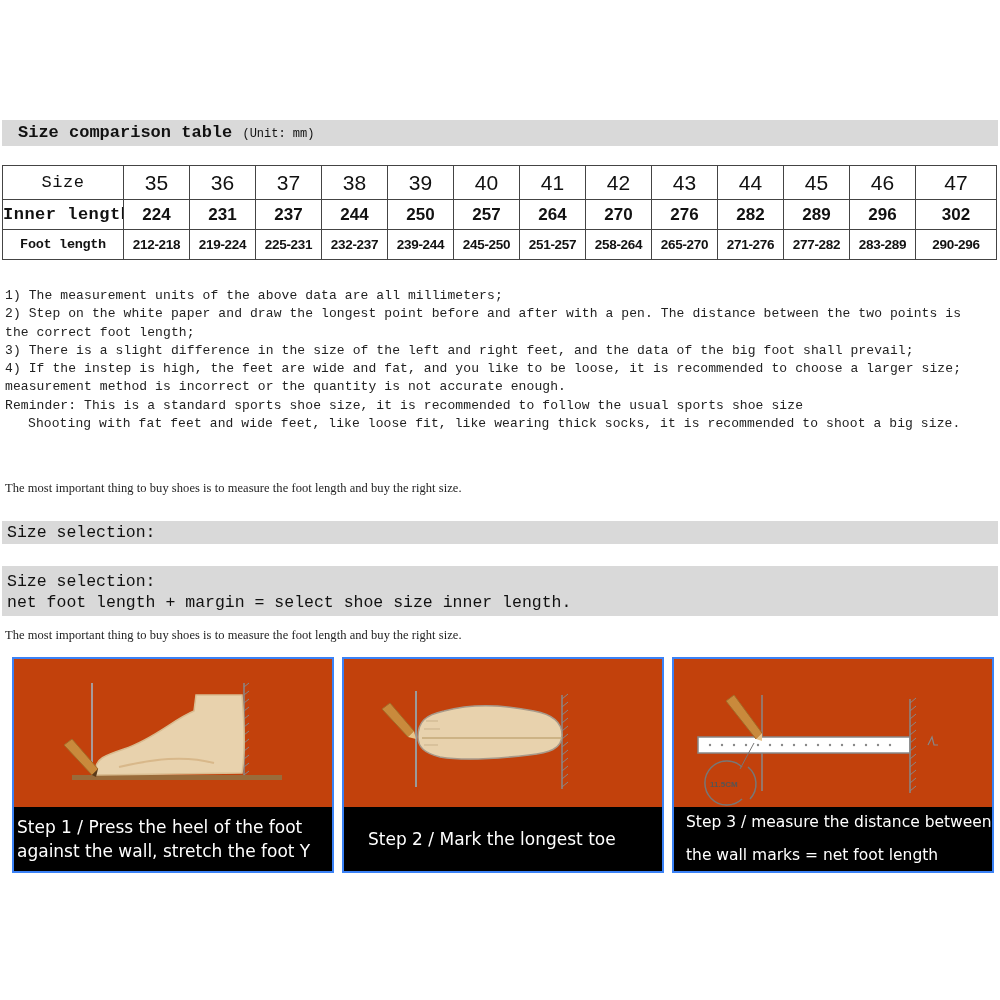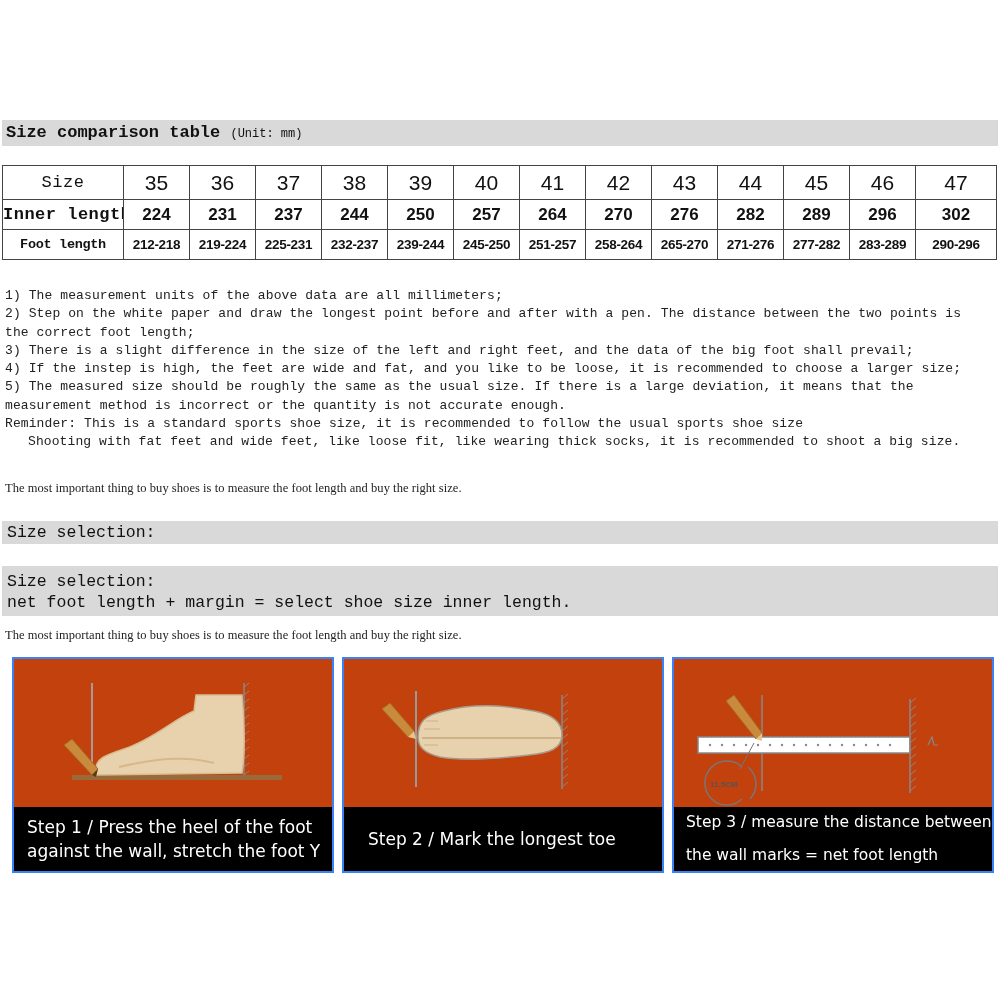--- a/index.html
+++ b/index.html
@@ -5,21 +5,21 @@
     * { box-sizing: border-box; margin: 0; padding: 0; }
     html, body { width: 1000px; height: 1000px; background: #ffffff; overflow: hidden; }
     body { position: relative; font-family: "DejaVu Serif", serif; color: #1a1a1a; }
 
     .band {
       position: absolute; left: 2px; right: 2px;
       background: #d9d9d9;
       font-family: "Liberation Mono", monospace;
       color: #111;
     }
-    #title-band { top: 120px; height: 26px; font-size: 17px; line-height: 26px; padding-left: 4px; font-weight: bold; }
+    #title-band { top: 120px; height: 26px; font-size: 17px; line-height: 26px; padding-left: 16px; font-weight: bold; }
     #title-band .unit { font-weight: normal; font-size: 12px; }
 
     table.size-table {
       position: absolute; left: 2px; top: 165px; width: 994px;
       border-collapse: collapse; table-layout: fixed;
     }
     .size-table td {
       border: 1.5px solid #444;
       text-align: center; vertical-align: middle;
       font-family: "Liberation Sans", sans-serif;
@@ -58,21 +58,21 @@
       border: 2px solid #3b82f6; background: #c2410c; overflow: hidden;
     }
     #step-1 { left: 12px; width: 322px; }
     #step-2 { left: 342px; width: 322px; }
     #step-3 { left: 672px; width: 322px; }
     .step-card svg { position: absolute; left: 0; top: 0; }
     .step-caption {
       position: absolute; left: 0; right: 0; bottom: 0; height: 64px;
       background: #000; color: #fff;
       font-family: "DejaVu Sans", sans-serif; font-size: 17px; line-height: 24px;
-      display: flex; flex-direction: column; justify-content: center; padding-left: 13px;
+      display: flex; flex-direction: column; justify-content: center; padding-left: 3px;
     }
     #step-2 .step-caption { padding-left: 24px; }
     #step-3 .step-caption { font-size: 15.5px; line-height: 21px; padding-left: 12px; gap: 12px; }
   </style>
 </head>
 <body>
 
 <div class="band" id="title-band">
   <span>Size comparison table</span>
   <span class="unit">(Unit: mm)</span>
@@ -135,21 +135,20 @@
   </tr>
 </tbody>
   </table>
 
 <div id="notes">
   <div>1) The measurement units of the above data are all millimeters;</div>
   <div>2) Step on the white paper and draw the longest point before and after with a pen. The distance between the two points is</div>
   <div>the correct foot length;</div>
   <div>3) There is a slight difference in the size of the left and right feet, and the data of the big foot shall prevail;</div>
   <div>4) If the instep is high, the feet are wide and fat, and you like to be loose, it is recommended to choose a larger size;</div>
-  <div>5) The measured size should be roughly the same as the usual size. If there is a large deviation, it means that the</div>
   <div>measurement method is incorrect or the quantity is not accurate enough.</div>
   <div>Reminder: This is a standard sports shoe size, it is recommended to follow the usual sports shoe size</div>
   <div class="indent">Shooting with fat feet and wide feet, like loose fit, like wearing thick socks, it is recommended to shoot a big size.</div>
 </div>
 
 <div class="important" id="important-1">The most important thing to buy shoes is to measure the foot length and buy the right size.</div>
 
 <div class="band" id="selection-band-1">
   <span>Size selection:</span>
 </div>

